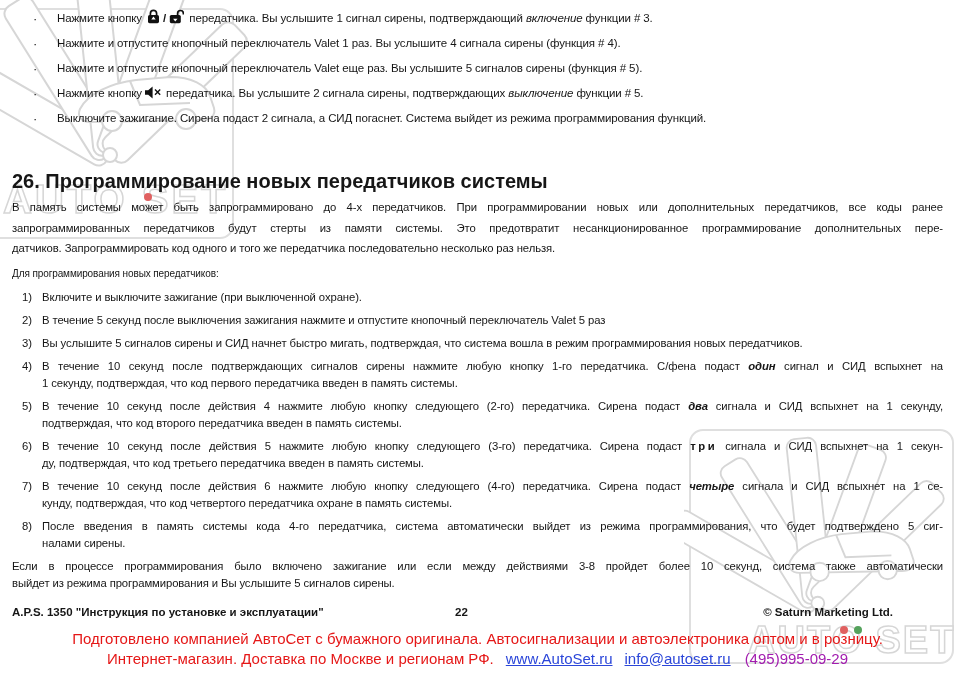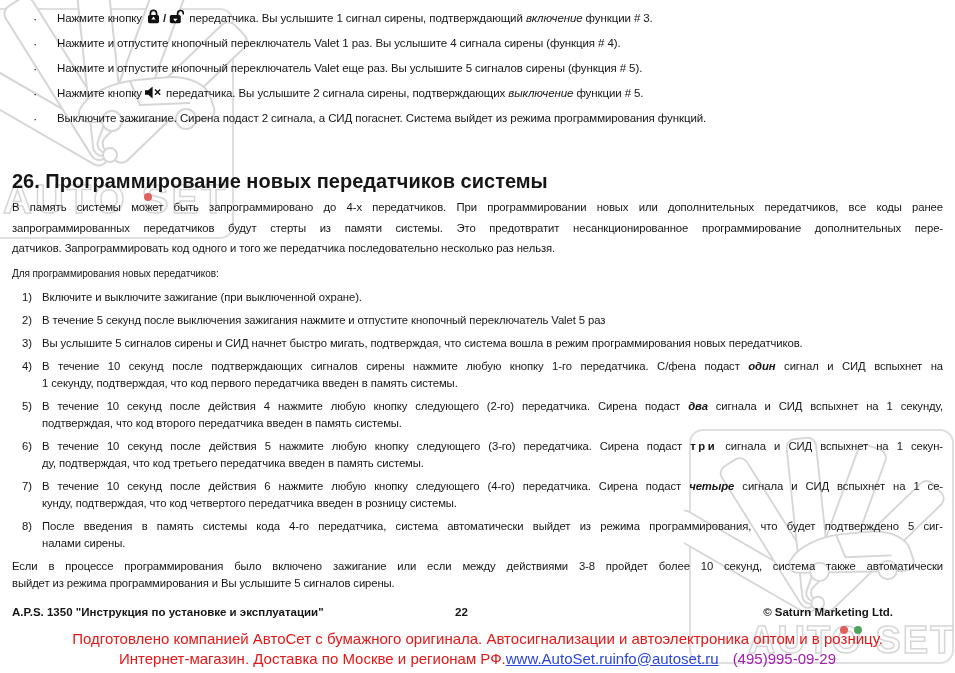--- a/index.html
+++ b/index.html
@@ -41,21 +41,21 @@
   
   .footer{position:absolute;top:606px;left:12px;width:931px;height:16px;font-weight:bold;
           font-size:11.5px;z-index:2;white-space:nowrap;}
   .footer-left{position:absolute;left:0;top:0;}
   .footer-page{position:absolute;left:443px;top:0;}
   .footer-right{position:absolute;right:50px;top:0;}
   
   .promo{position:absolute;left:0;top:629px;width:955px;text-align:center;z-index:2;
          font-size:15px;line-height:19.5px;white-space:nowrap;}
   .promo .red{color:#e51717;}
-  .promo .lnk{color:#2b46d9;text-decoration:underline;cursor:pointer;}
+  .promo .lnk{color:#2b46d9;text-decoration:underline;margin-left:12px;cursor:pointer;}
   .promo .phone{color:#a21caf;margin-left:14px;}
 </style>
 </head>
 <body>
 
 <svg width="0" height="0" style="position:absolute" aria-hidden="true">
   <defs>
     <g id="wmlogo" fill="#ffffff" stroke="#d6d6d6" stroke-width="2">
       <rect x="124" y="30" width="32" height="180" rx="9" transform="rotate(-60 140 210)"></rect>
       <rect x="124" y="30" width="32" height="180" rx="9" transform="rotate(-32 140 210)"></rect>
@@ -190,21 +190,21 @@
       <span class="step-body">
         <span class="line just" style="display:block"><span>В течение 10 секунд после действия 5 нажмите любую кнопку следующего (3-го) передатчика. Сирена подаст</span> <b class="bsp">три</b> <span>сигнала и СИД вспыхнет на 1 секун-</span></span>
         <span class="line" style="display:block">ду, подтверждая, что код третьего передатчика введен в память системы.</span>
       </span>
     </div>
 
     <div class="step">
       <span class="step-num">7)</span>
       <span class="step-body">
         <span class="line just" style="display:block"><span>В течение 10 секунд после действия 6 нажмите любую кнопку следующего (4-го) передатчика. Сирена подаст</span> <b class="bi">четыре</b> <span>сигнала и СИД вспыхнет на 1 се-</span></span>
-        <span class="line" style="display:block">кунду, подтверждая, что код четвертого передатчика введен в розницу системы.</span>
+        <span class="line" style="display:block">кунду, подтверждая, что код четвертого передатчика охране в память системы.</span>
       </span>
     </div>
 
     <div class="step">
       <span class="step-num">8)</span>
       <span class="step-body">
         <span class="line just" style="display:block">После введения в память системы кода 4-го передатчика, система автоматически выйдет из режима программирования, что будет подтверждено 5 сиг-</span>
         <span class="line" style="display:block">налами сирены.</span>
       </span>
     </div>

